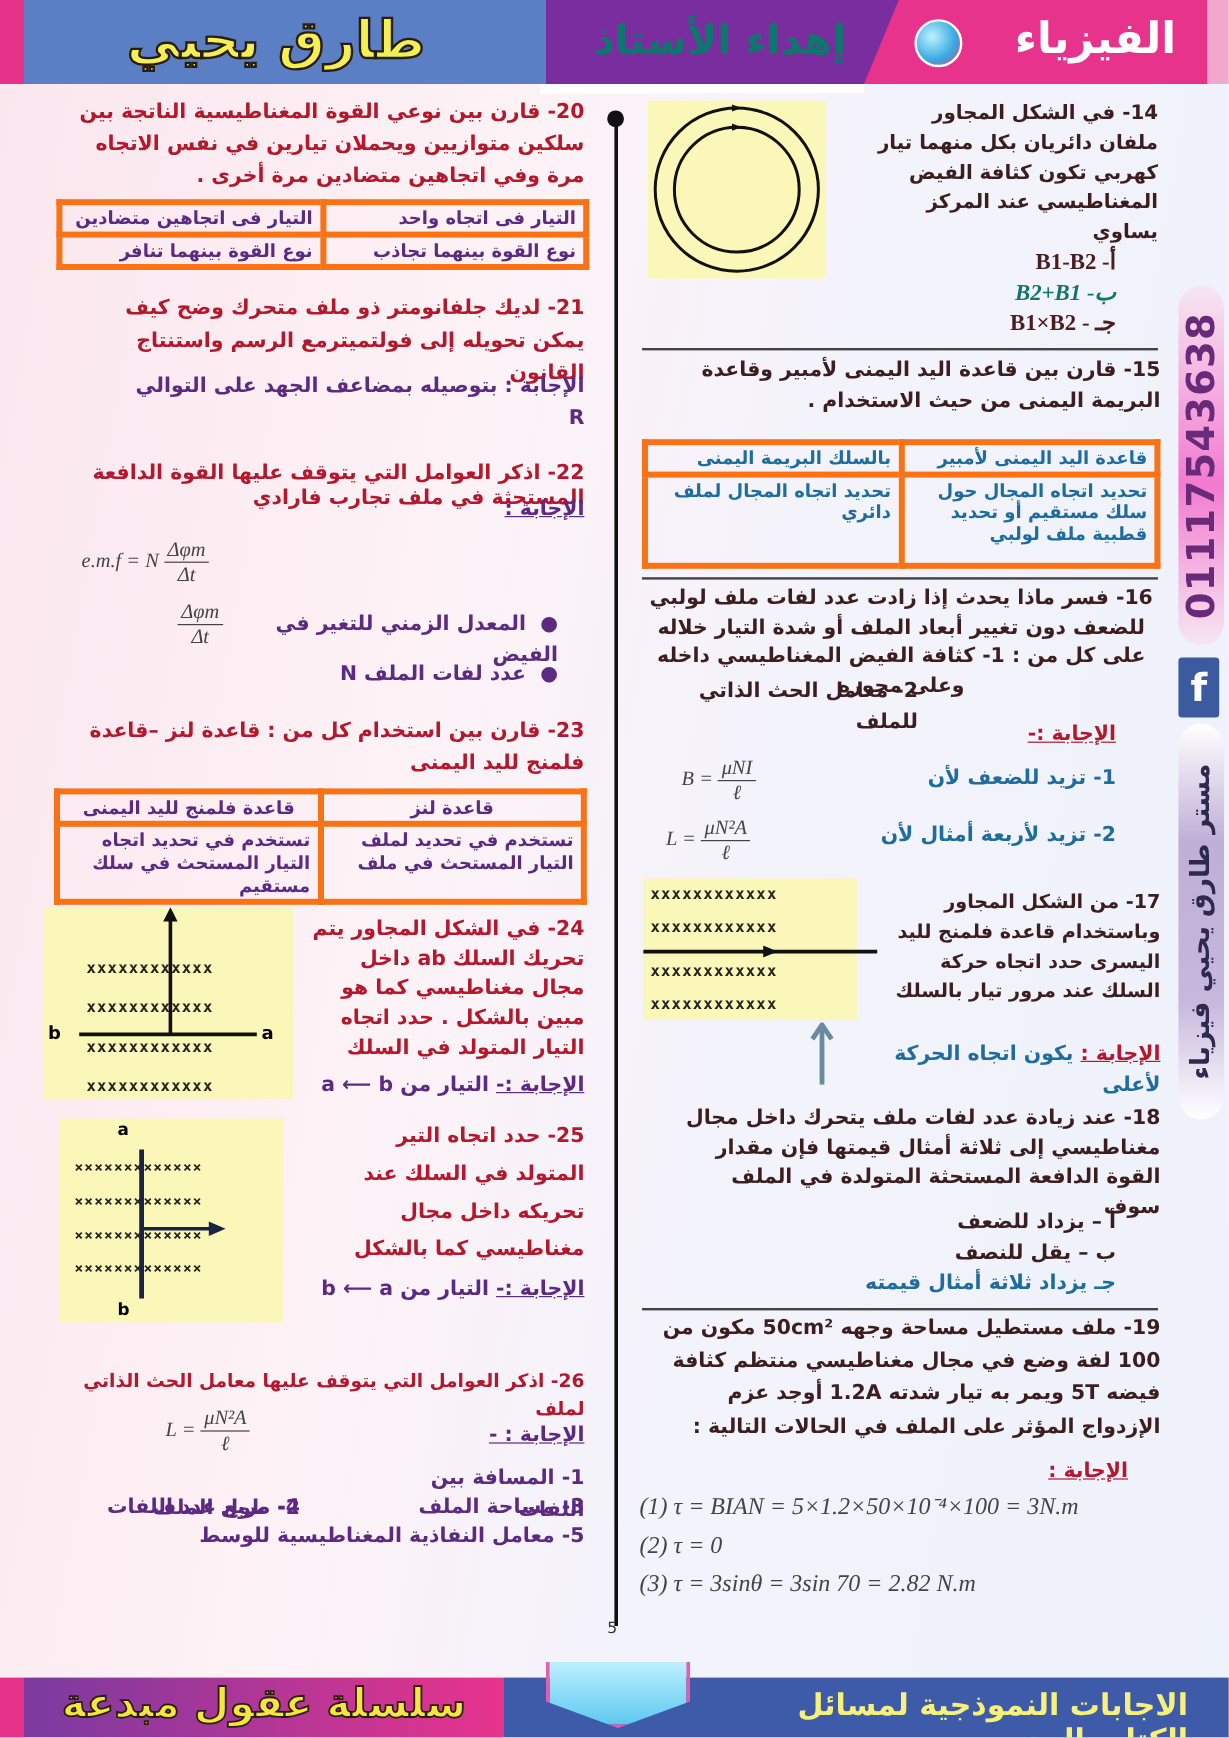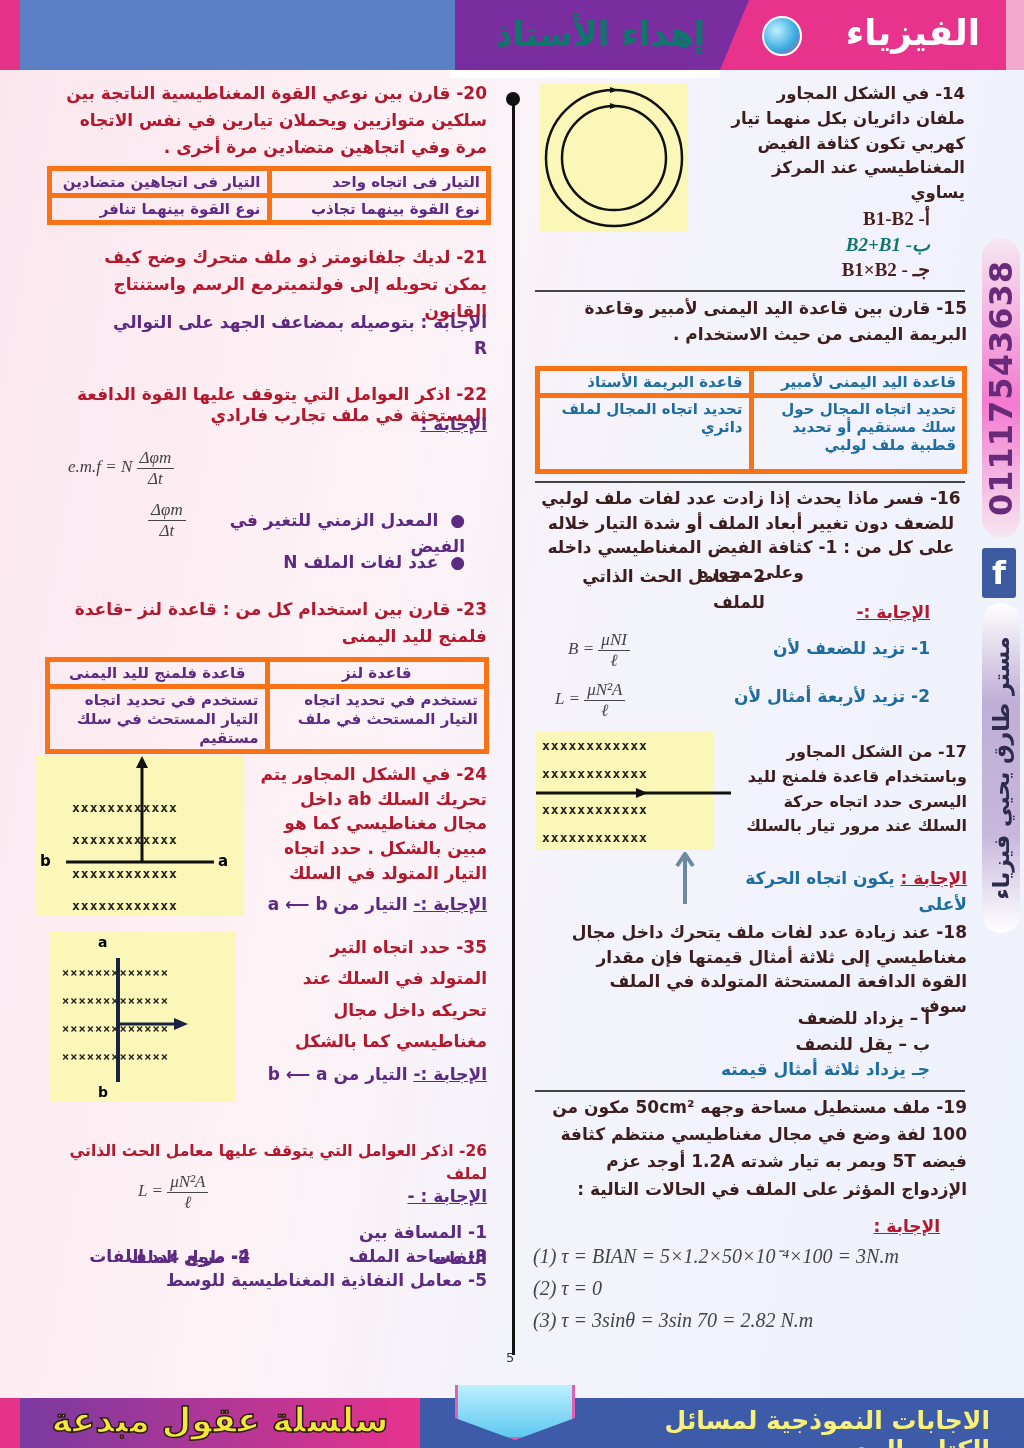--- a/index.html
+++ b/index.html
@@ -81,20 +81,21 @@
 
 <div class="page">
 
   <div class="header">
     <div class="hdr-pink-left"></div>
     <div class="hdr-blue"></div>
     <div class="hdr-purple"></div>
     <div class="hdr-pink"></div>
     <div class="hdr-pink-right"></div>
     <div class="hdr-white-strip"></div>
+    <div class="hdr-name">طارق يحيي</div>
     <div class="hdr-gift">إهداء الأستاذ</div>
     <div class="hdr-globe"></div>
     <div class="hdr-subject">الفيزياء</div>
   </div>
 
   <div class="side">
     <div class="side-phone">
         <span>01117543638</span>
       </div>
     <div class="side-fb">f</div>
@@ -120,21 +121,21 @@
     <div style="color:#0f766e;font-style:italic;"><span>ب-</span> <span>B2+B1</span></div>
     <div style="color:#4a1e1e;"><span>جـ -</span> <span>B1×B2</span></div>
   </div>
   <div class="hr" style="left:535px;top:290px;width:430px;"></div>
 
   <div class="blk dark q" style="left:535px;top:296px;width:432px;">15- قارن بين قاعدة اليد اليمنى لأمبير وقاعدة البريمة اليمنى من حيث الاستخدام .</div>
   <table style="left:535px;top:366px;width:432px;">
     <tbody>
         <tr>
       <td class="blue" style="width:50%;">قاعدة اليد اليمنى لأمبير</td>
-      <td class="blue">قاعدة البريمة الأستاذ</td>
+      <td class="blue">بالسلك البريمة اليمنى</td>
     </tr>
     <tr>
       <td class="blue" style="height:76px;">تحديد اتجاه المجال حول سلك مستقيم أو تحديد قطبية ملف لولبي</td>
       <td class="blue">تحديد اتجاه المجال لملف دائري</td>
     </tr>
   </tbody>
     </table>
   <div class="hr" style="left:535px;top:481px;width:430px;"></div>
 
   <div class="blk dark q" style="left:535px;top:486px;width:432px;line-height:1.45;text-align:center;">16- فسر ماذا يحدث إذا زادت عدد لفات ملف لولبي للضعف دون تغيير أبعاد الملف أو شدة التيار خلاله على كل من : 1- كثافة الفيض المغناطيسي داخله وعلى محوره</div>
@@ -236,21 +237,21 @@
   </div>
 
   <div class="blk red q" style="left:62px;top:596px;width:425px;line-height:1.6;text-align:right;">23- قارن بين استخدام كل من : قاعدة لنز –قاعدة فلمنج لليد اليمنى</div>
   <table style="left:45px;top:657px;width:444px;">
     <tbody>
         <tr>
       <td class="purple" style="width:50%;text-align:center;">قاعدة لنز</td>
       <td class="purple" style="text-align:center;">قاعدة فلمنج لليد اليمنى</td>
     </tr>
     <tr>
-      <td class="purple" style="line-height:1.25;">تستخدم في تحديد اتجاه التيار المستحث في ملف</td>
+      <td class="purple" style="line-height:1.25;">تستخدم في تحديد لملف التيار المستحث في ملف</td>
       <td class="purple" style="line-height:1.25;">تستخدم في تحديد اتجاه التيار المستحث في سلك مستقيم</td>
     </tr>
   </tbody>
     </table>
 
   <div class="diag" style="left:36px;top:756px;width:208px;height:160px;">
     <div class="xrow" style="left:36px;top:44px;">xxxxxxxxxxxx</div>
     <div class="xrow" style="left:36px;top:76px;">xxxxxxxxxxxx</div>
     <div class="xrow" style="left:36px;top:110px;">xxxxxxxxxxxx</div>
     <div class="xrow" style="left:36px;top:142px;">xxxxxxxxxxxx</div>
@@ -274,21 +275,21 @@
     <div class="xrow" style="left:12px;top:90px;font-size:12px;">×××××××××××××</div>
     <div class="xrow" style="left:12px;top:118px;font-size:12px;">×××××××××××××</div>
     <svg style="position:absolute;left:0;top:0;" width="186" height="170">
       <line x1="68" y1="26" x2="68" y2="150" stroke="#1a2440" stroke-width="4"></line>
       <line x1="68" y1="92" x2="126" y2="92" stroke="#1a2440" stroke-width="3"></line>
       <polygon points="124,86 138,92 124,98" fill="#1a2440"></polygon>
     </svg>
     <div style="position:absolute;left:48px;top:2px;font-weight:bold;font-size:14px;">a</div>
     <div style="position:absolute;left:48px;top:152px;font-weight:bold;font-size:14px;">b</div>
   </div>
-  <div class="blk red q" style="left:280px;top:932px;width:207px;line-height:1.85;">35- حدد اتجاه التير المتولد في السلك عند تحريكه داخل مجال مغناطيسي كما بالشكل</div>
+  <div class="blk red q" style="left:280px;top:932px;width:207px;line-height:1.85;">25- حدد اتجاه التير المتولد في السلك عند تحريكه داخل مجال مغناطيسي كما بالشكل</div>
   <div class="blk q" style="left:245px;top:1062px;width:242px;">
     <span class="purple ans-label">الإجابة :-</span>
     <span class="purple">التيار من b ⟵ a</span>
   </div>
 
   <div class="blk red" style="left:62px;top:1140px;width:425px;font-size:15.5px;">26- اذكر العوامل التي يتوقف عليها معامل الحث الذاتي لملف</div>
   <div class="blk purple q ans-label" style="left:380px;top:1184px;width:107px;">الإجابة : -</div>
   <div class="math" style="position:absolute;left:138px;top:1172px;font-size:17px;">
     <span>L =</span>
     <span class="frac">

